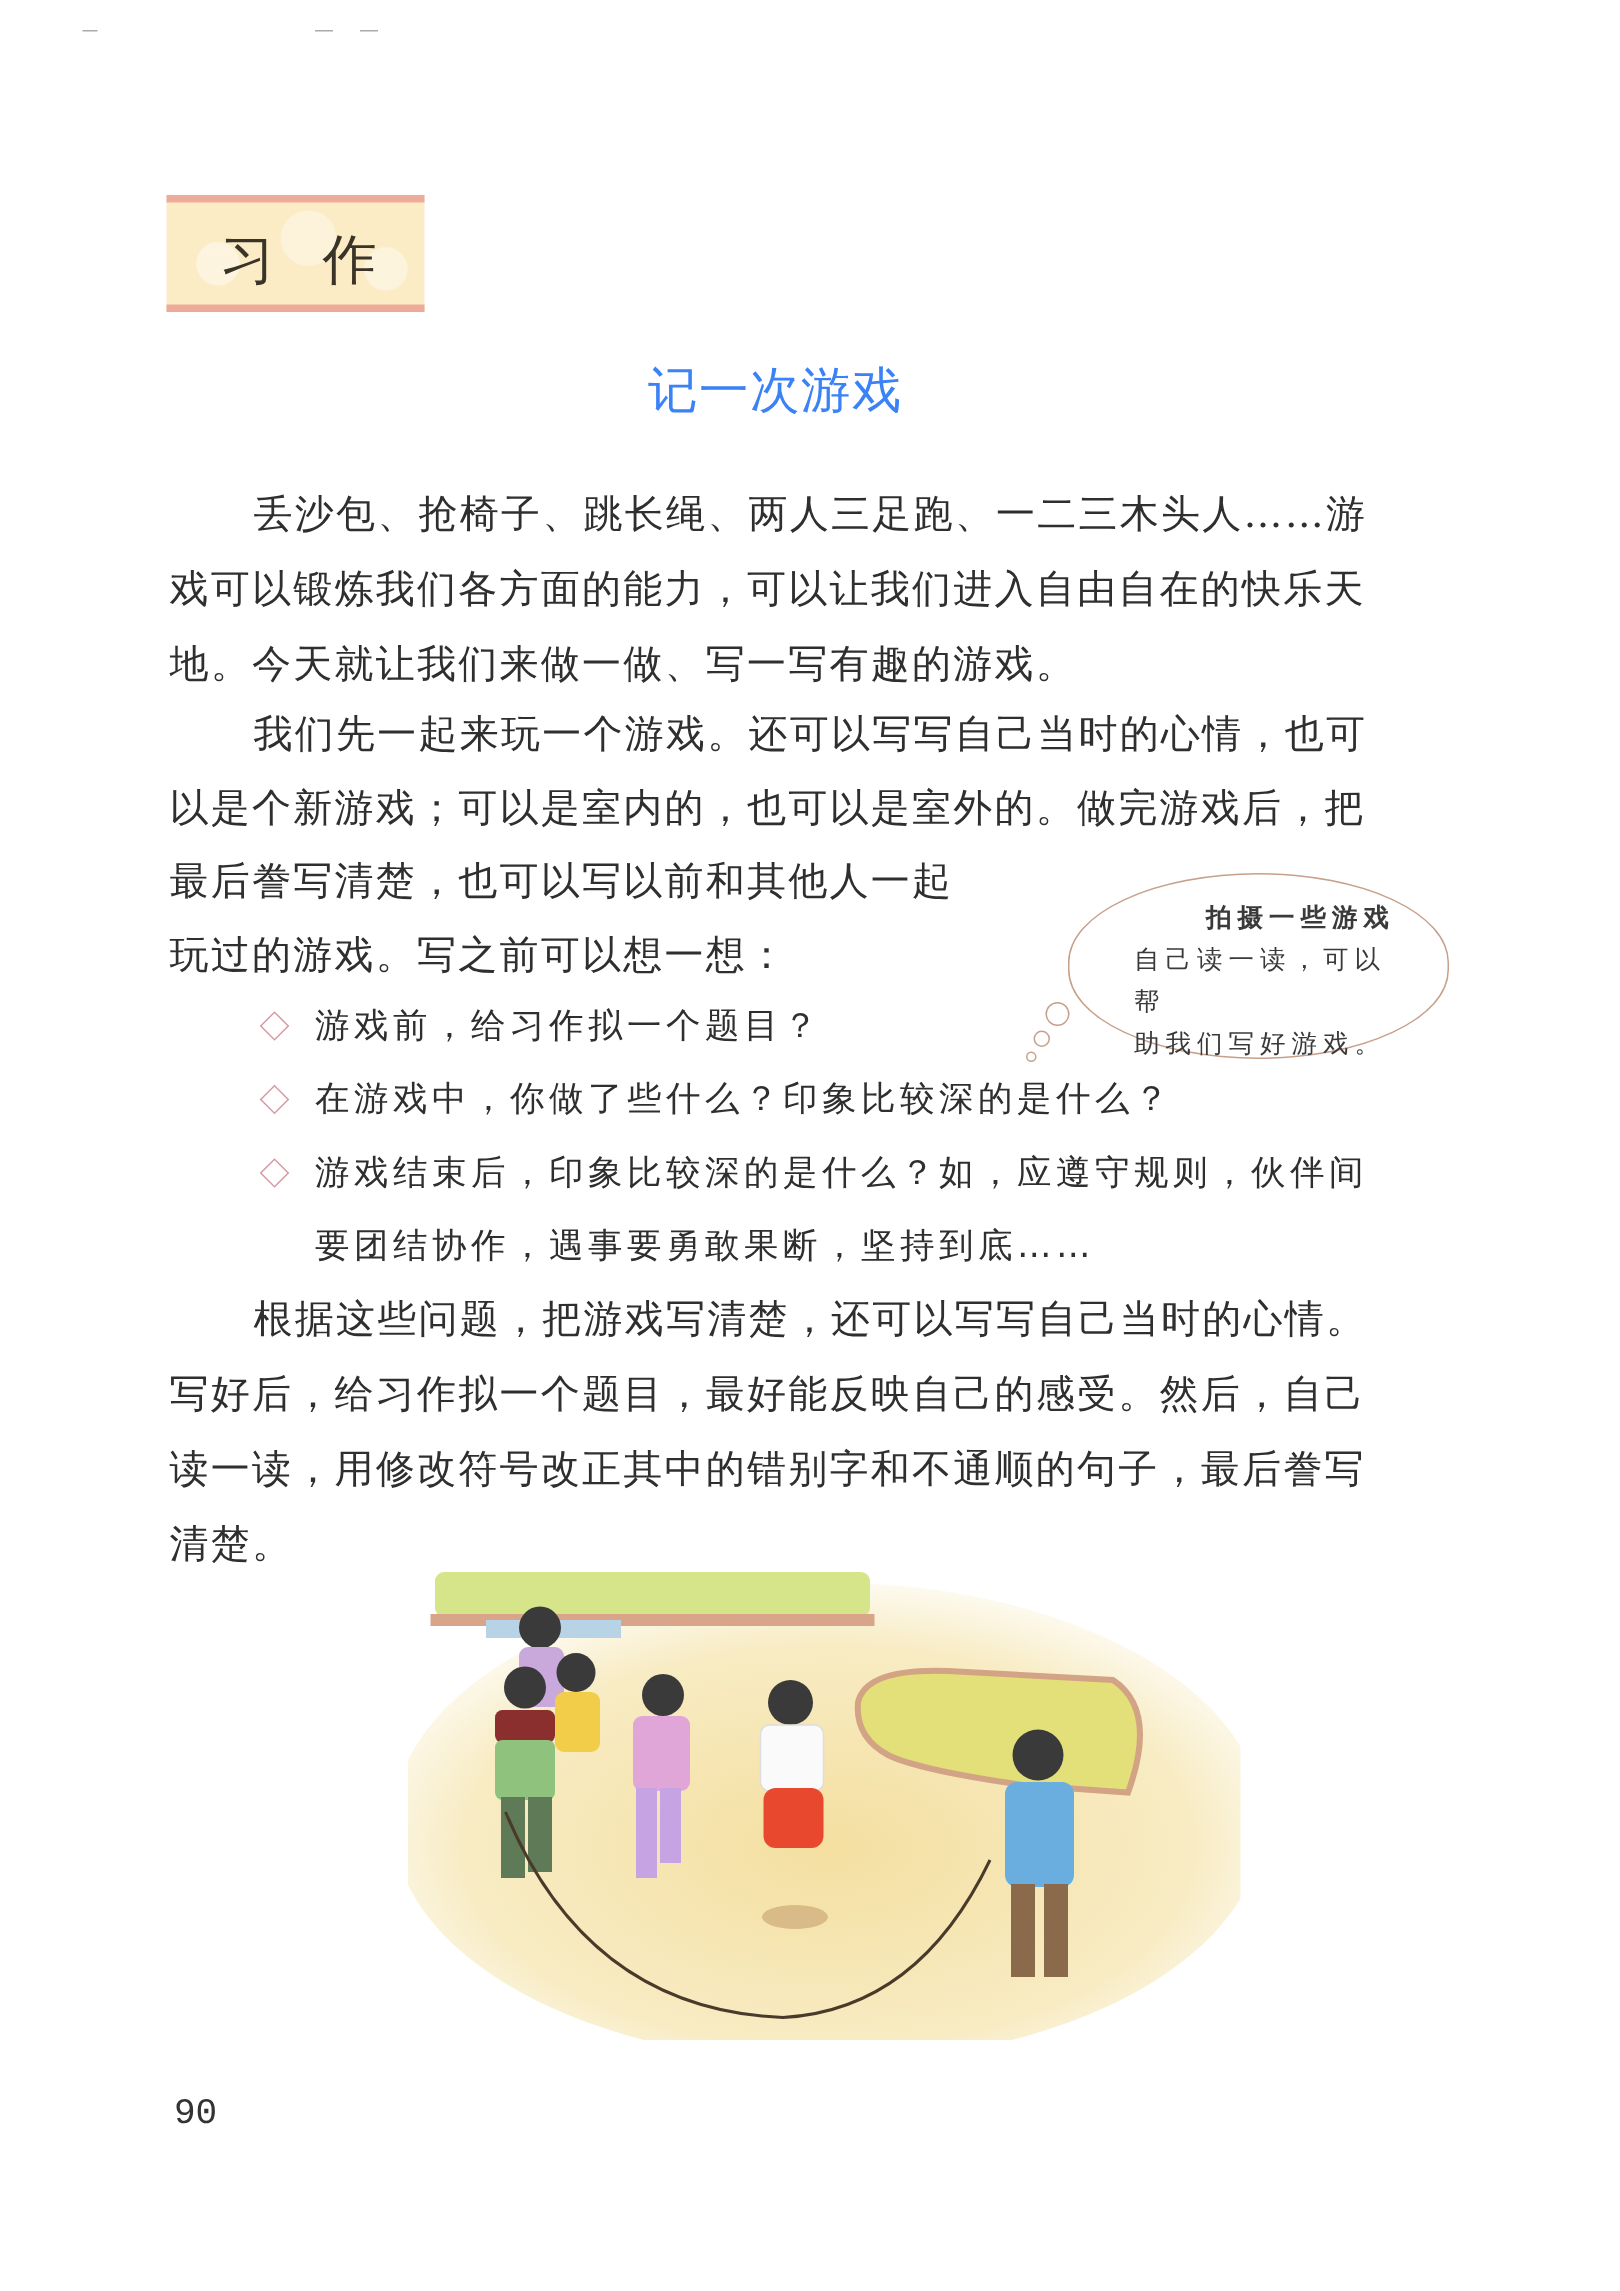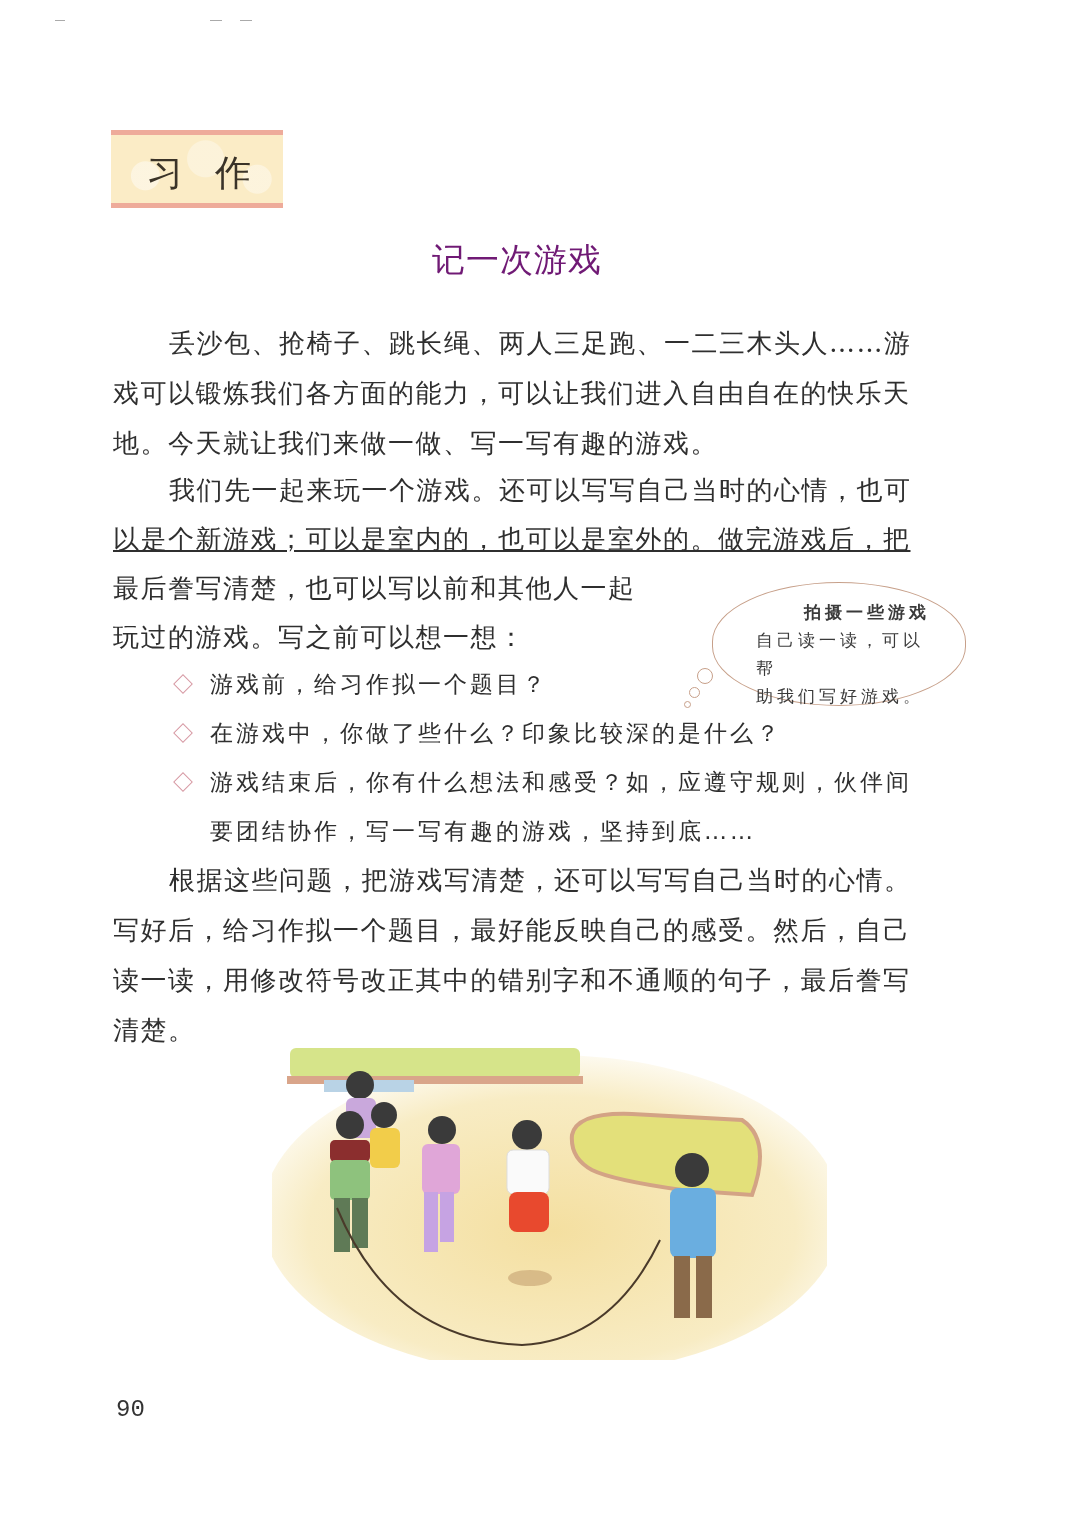--- a/index.html
+++ b/index.html
@@ -18,21 +18,21 @@
       box-sizing: border-box;
     }
     .section-tag span {
       position: absolute; top: 14px; font-size: 36px; color: #3a3328;
       font-family: "DejaVu Serif", serif;
     }
     .section-tag .c1 { left: 36px; }
     .section-tag .c2 { left: 104px; }
     .title {
       position: absolute; left: 0; width: 1034px; top: 238px; text-align: center;
-      font-size: 33px; color: #701a75; letter-spacing: 1px;
+      font-size: 33px; color: #3b82f6; letter-spacing: 1px;
     }
     .para {
       position: absolute; left: 113px; width: 810px; font-size: 26px; line-height: 50px;
       color: #2f2f2f; letter-spacing: 1.5px;
     }
     .indent { text-indent: 56px; }
     .bullets { position: absolute; left: 172px; top: 660px; width: 760px; }
     .bullet {
       position: relative; padding-left: 38px; font-size: 23px; line-height: 49px;
       color: #2f2f2f; letter-spacing: 3px;
@@ -74,21 +74,21 @@
   <span class="c1">习</span>
   <span class="c2">作</span>
 </div>
 
 <div class="title">记一次游戏</div>
 
 <div class="para indent" style="top:318px;">丢沙包、抢椅子、跳长绳、两人三足跑、一二三木头人……游戏可以锻炼我们各方面的能力，可以让我们进入自由自在的快乐天地。今天就让我们来做一做、写一写有趣的游戏。</div>
 
 <div>
   <div class="para indent" style="top:465px;">我们先一起来玩一个游戏。还可以写写自己当时的心情，也可</div>
-  <div class="para" style="top:514px;text-decoration:underline;">以是个新游戏；可以是室内的，也可以是室外的。做完游戏后，把</div>
+  <div class="para" style="top:514px;">以是个新游戏；可以是室内的，也可以是室外的。做完游戏后，把</div>
   <div class="para" style="top:563px;">最后誊写清楚，也可以写以前和其他人一起</div>
   <div class="para" style="top:612px;">玩过的游戏。写之前可以想一想：</div>
 </div>
 
 <div>
   <div class="bubble"></div>
   <div class="dot" style="left:697px;top:668px;width:14px;height:14px;"></div>
   <div class="dot" style="left:689px;top:687px;width:9px;height:9px;"></div>
   <div class="dot" style="left:684px;top:701px;width:5px;height:5px;"></div>
   <div class="bubble-text">
@@ -102,21 +102,21 @@
   <div class="bullet">
     <span class="diamond"></span>
     <span>游戏前，给习作拟一个题目？</span>
   </div>
   <div class="bullet">
     <span class="diamond"></span>
     <span>在游戏中，你做了些什么？印象比较深的是什么？</span>
   </div>
   <div class="bullet" style="width:720px;">
     <span class="diamond"></span>
-    <span>游戏结束后，你有什么想法和感受？如，应遵守规则，伙伴间要团结协作，写一写有趣的游戏，坚持到底……</span>
+    <span>游戏结束后，印象比较深的是什么？如，应遵守规则，伙伴间要团结协作，遇事要勇敢果断，坚持到底……</span>
   </div>
 </div>
 
 <div class="para indent" style="top:855px;">根据这些问题，把游戏写清楚，还可以写写自己当时的心情。写好后，给习作拟一个题目，最好能反映自己的感受。然后，自己读一读，用修改符号改正其中的错别字和不通顺的句子，最后誊写清楚。</div>
 
 <div class="illustration">
   <svg width="555" height="320" viewBox="0 0 555 320">
     <defs>
       <radialGradient id="ground" cx="50%" cy="55%" r="60%">
         <stop offset="0%" stop-color="#f4dfa0"></stop>

